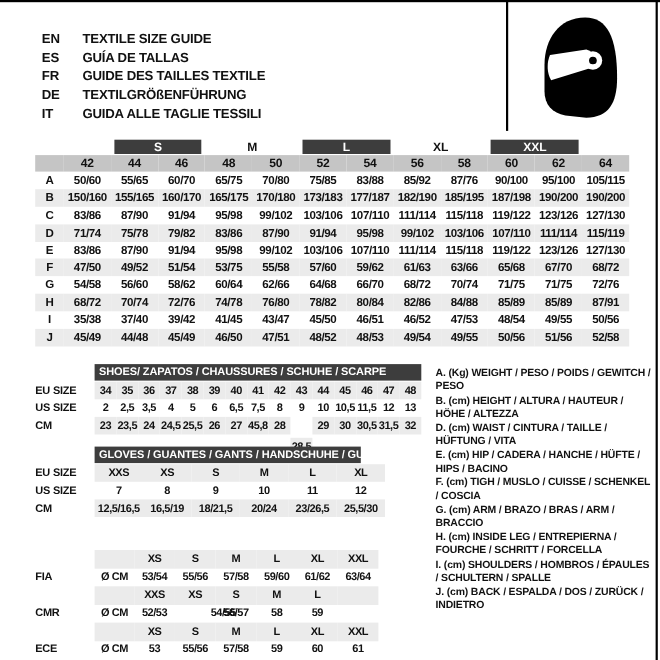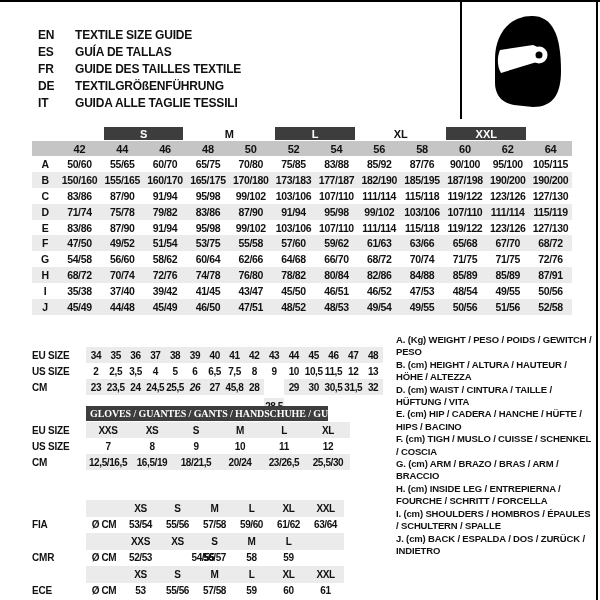--- a/index.html
+++ b/index.html
@@ -35,21 +35,21 @@
             font-size:10px;font-weight:bold;display:flex;align-items:center;
             padding-left:4px;white-space:nowrap;letter-spacing:-0.1px;box-sizing:border-box;}
   .grid{display:grid;margin-top:16px;font-size:10px;font-weight:bold;letter-spacing:-0.4px;}
   .cell{height:16px;display:flex;align-items:center;justify-content:center;white-space:nowrap;}
   .rlabel{justify-content:flex-start;letter-spacing:-0.2px;}
   #shoes{top:331px;}
   #shoes .grid{grid-template-columns:54px repeat(15,19.8px);}
   #shoes .sub-band{width:297px;}
   #gloves{top:406px;}
   #gloves .grid{grid-template-columns:54px repeat(6,44px);}
-  #gloves .sub-band{width:242px;font-family:Liberation Serif, serif;}
+  #gloves .sub-band{width:242px;}
   #helmet-table{top:484px;}
   #helmet-table .grid{grid-template-columns:54px 36px repeat(6,37px);}
   #helmet-table .sub-band{width:196px;}
   #helmet-table .cell{height:16.5px;}
 
   
   #legend{position:absolute;left:396px;top:334px;width:198px;}
   .legend-item{font-size:9.5px;font-weight:bold;line-height:12.4px;letter-spacing:-0.15px;}
 </style>
 </head>
@@ -237,20 +237,21 @@
       <div class="tcell stripe" style="grid-area: 12 / 7;">48/52</div>
       <div class="tcell stripe" style="grid-area: 12 / 8;">48/53</div>
       <div class="tcell stripe" style="grid-area: 12 / 9;">49/54</div>
       <div class="tcell stripe" style="grid-area: 12 / 10;">49/55</div>
       <div class="tcell stripe" style="grid-area: 12 / 11;">50/56</div>
       <div class="tcell stripe" style="grid-area: 12 / 12;">51/56</div>
       <div class="tcell stripe" style="grid-area: 12 / 13;">52/58</div>
     </div>
 
   <div id="shoes" class="subtable">
+    <div class="sub-band">SHOES/ ZAPATOS / CHAUSSURES / SCHUHE / SCARPE</div>
     <div class="grid">
         <div class="cell rlabel" style="grid-area: 1 / 1;">EU SIZE</div>
         <div class="cell stripe" style="grid-area: 1 / 2;">34</div>
         <div class="cell stripe" style="grid-area: 1 / 3;">35</div>
         <div class="cell stripe" style="grid-area: 1 / 4;">36</div>
         <div class="cell stripe" style="grid-area: 1 / 5;">37</div>
         <div class="cell stripe" style="grid-area: 1 / 6;">38</div>
         <div class="cell stripe" style="grid-area: 1 / 7;">39</div>
         <div class="cell stripe" style="grid-area: 1 / 8;">40</div>
         <div class="cell stripe" style="grid-area: 1 / 9;">41</div>
@@ -276,21 +277,21 @@
         <div class="cell" style="grid-area: 2 / 13;">10,5</div>
         <div class="cell" style="grid-area: 2 / 14;">11,5</div>
         <div class="cell" style="grid-area: 2 / 15;">12</div>
         <div class="cell" style="grid-area: 2 / 16;">13</div>
         <div class="cell rlabel" style="grid-area: 3 / 1;">CM</div>
         <div class="cell stripe" style="grid-area: 3 / 2;">23</div>
         <div class="cell stripe" style="grid-area: 3 / 3;">23,5</div>
         <div class="cell stripe" style="grid-area: 3 / 4;">24</div>
         <div class="cell stripe" style="grid-area: 3 / 5;">24,5</div>
         <div class="cell stripe" style="grid-area: 3 / 6;">25,5</div>
-        <div class="cell stripe" style="grid-area: 3 / 7; font-style: italic;">26</div>
+        <div class="cell stripe" style="grid-area: 3 / 7;">26</div>
         <div class="cell stripe" style="grid-area: 3 / 8;">27</div>
         <div class="cell stripe" style="grid-area: 3 / 9;">45,8</div>
         <div class="cell stripe" style="grid-area: 3 / 10;">28</div>
         <div class="cell stripe" style="grid-area: 3 / 11; margin-top: 19px;">28,5</div>
         <div class="cell stripe" style="grid-area: 3 / 12;">29</div>
         <div class="cell stripe" style="grid-area: 3 / 13;">30</div>
         <div class="cell stripe" style="grid-area: 3 / 14;">30,5</div>
         <div class="cell stripe" style="grid-area: 3 / 15;">31,5</div>
         <div class="cell stripe" style="grid-area: 3 / 16;">32</div>
       </div>

